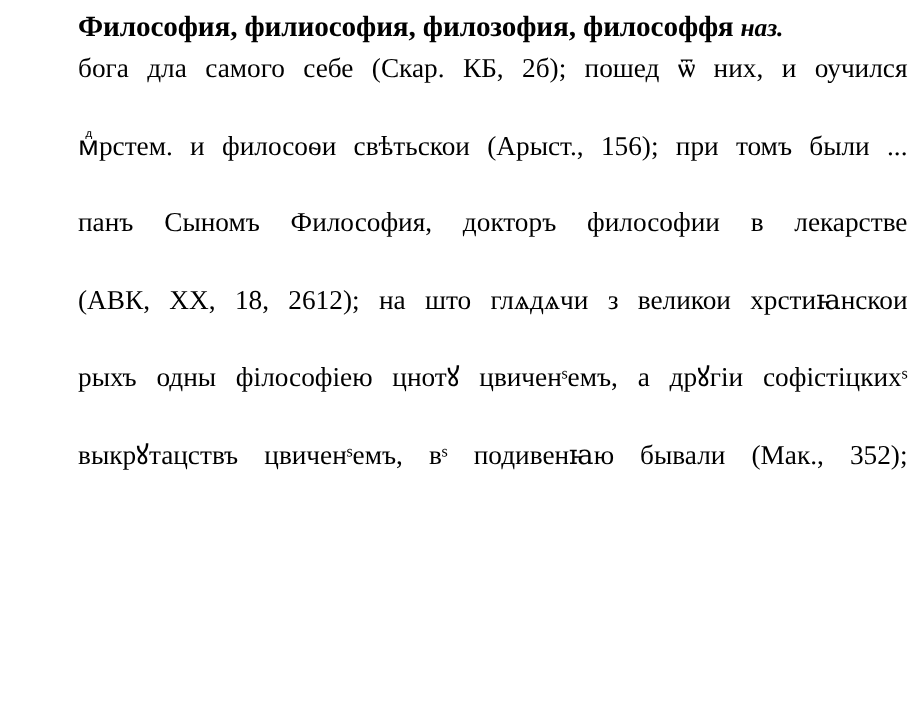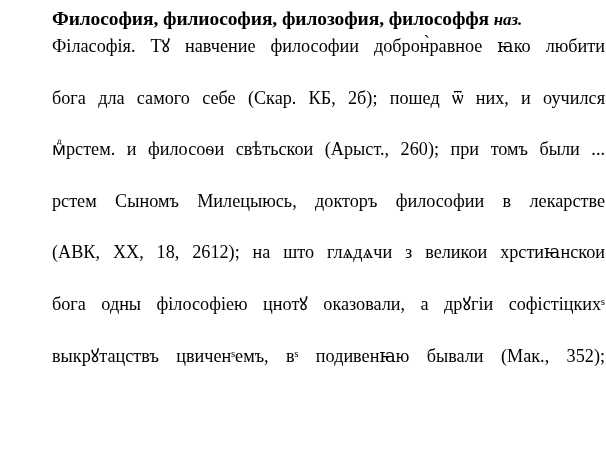--- a/index.html
+++ b/index.html
@@ -57,23 +57,22 @@
 <body>
 
 <div class="page">
 
   <div class="entry-headword">
     <span>Философия, филиософия, филозофия, философфя</span>
     <span class="gram">наз.</span>
   </div>
 
   <div class="entry-body">
-    <span class="ln-just">Філасофія. Тꙋ навчение философии доброн̀равное ꙗко любити</span>
     <span class="ln-just">бога дла самого себе (Скар. КБ, 2б); пошед ѿ них, и оучился</span>
-    <span class="ln-just">мⷣрстем. и филосоѳи свѣтьскои (Арыст., 260); при томъ были ...</span>
-    <span class="ln-just">рстем Сыномъ Милецыюсь, докторъ философии в лекарстве</span>
+    <span class="ln-just">мⷣрстем. и филосоѳи свѣтьскои (Арыст., 156); при томъ были ...</span>
+    <span class="ln-just">панъ Сыномъ Философия, докторъ философии в лекарстве</span>
     <span class="ln-just">(АВК, XX, 18, 2612); на што глѧдѧчи з великои хрстиꙗнскои</span>
-    <span class="ln-just">бога одны філософіею цнотꙋ оказовали, а дрꙋгіи софістіцкихˢ</span>
+    <span class="ln-just">рыхъ одны філософіею цнотꙋ цвиченˢемъ, а дрꙋгіи софістіцкихˢ</span>
     <span class="ln-just">выкрꙋтацствъ цвиченˢемъ, вˢ подивенꙗю бывали (Мак., 352);</span>
 
   </div>
 
 </div>
 
 </body></html>

